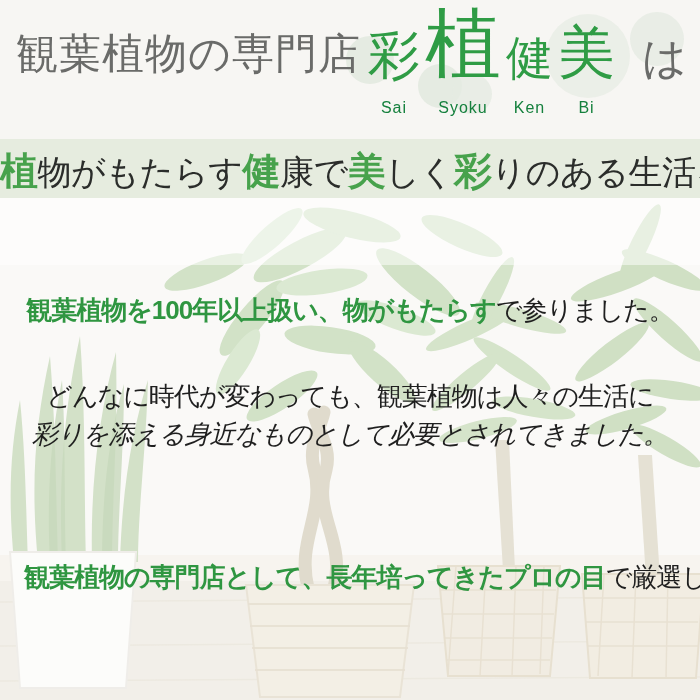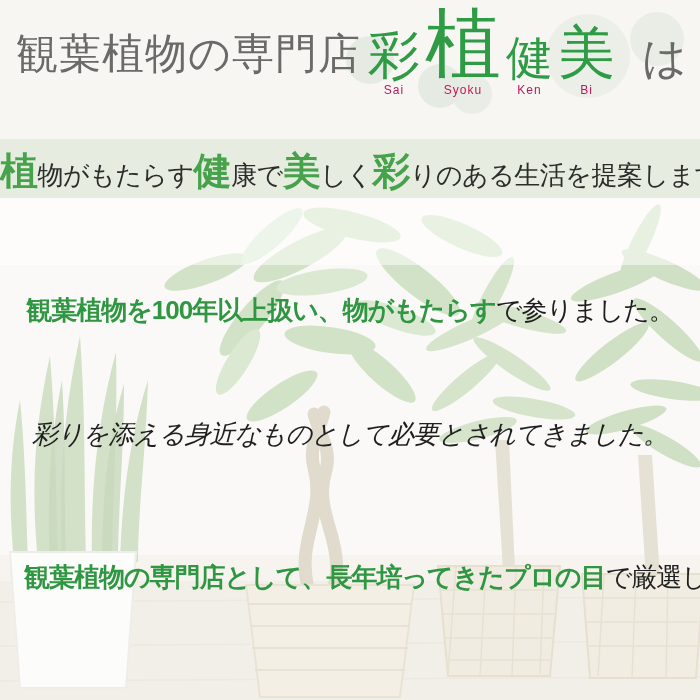--- a/index.html
+++ b/index.html
@@ -16,28 +16,28 @@
   .c4{left:546px;top:14px;width:84px;height:84px;opacity:.65;}
   .c5{left:630px;top:12px;width:54px;height:54px;opacity:.8;}
   
   .hdr-prefix{position:absolute;left:16px;top:33px;z-index:2;
       font-size:42px;line-height:1;color:#6a6b69;letter-spacing:1px;}
   .brand{position:absolute;left:368px;top:8px;z-index:2;
       display:flex;align-items:flex-end;gap:5px;}
   .brand-col{display:flex;flex-direction:column;align-items:center;}
   .brand-kanji{font-family:"Liberation Serif",serif;color:#2f9c45;line-height:.95;}
   .k0{font-size:52px;} .k1{font-size:76px;} .k2{font-size:47px;} .k3{font-size:57px;}
-  .brand-romaji{font-size:12px;color:#be185d;letter-spacing:1px;margin-top:4px;line-height:1;}
+  .brand-romaji{font-size:16px;color:#15803d;letter-spacing:1px;margin-top:20px;line-height:1;}
   .hdr-suffix{position:absolute;left:642px;top:36px;z-index:2;
       font-size:44px;line-height:1;color:#6a6b69;}
   
   .tagline{position:absolute;left:0;top:139px;width:700px;height:59px;z-index:2;
       background:#e6ecdf;text-align:center;white-space:nowrap;}
   .tagline-inner{display:inline-block;padding-top:7px;letter-spacing:-0.5px;}
-  .tagline .seg-plain{font-size:26px;color:#2b2d2b;font-weight:500;}
+  .tagline .seg-plain{font-size:34px;color:#2b2d2b;font-weight:500;}
   .tagline .seg-accent{font-size:38px;color:#47a24c;font-weight:700;}
   
   .body-line{position:absolute;left:0;width:700px;text-align:center;z-index:2;
       font-size:26px;line-height:1.15;letter-spacing:-1px;color:#1f1f1f;
       font-weight:500;white-space:nowrap;}
   .seg-green{color:#2f9641;font-weight:700;}
   .seg-brand{font-family:"Liberation Serif",serif;color:#3c9b4b;font-size:30px;font-weight:400;}
   .l0{top:243px;} .l1{top:296px;} .l2{top:382px;} .l3{top:420px;font-style:italic;}
   .l4{top:514px;} .l5{top:563px;padding-left:24px;} .l6{top:621px;}
 </style>
@@ -175,16 +175,17 @@
         <span class="brand-romaji">Bi</span>
       </div>
     </div>
   <div class="hdr-suffix">は</div>
 
   <div class="tagline">
     <div class="tagline-inner"><span class="seg seg-accent">植</span><span class="seg seg-plain">物がもたらす</span><span class="seg seg-accent">健</span><span class="seg seg-plain">康で</span><span class="seg seg-accent">美</span><span class="seg seg-plain">しく</span><span class="seg seg-accent">彩</span><span class="seg seg-plain">りのある生活を提案します</span></div>
   </div>
 
   <div class="body-line l1"><span class="seg seg-green">観葉植物を100年以上扱い、物がもたらす</span><span class="seg seg-plain">で参りました。</span></div>
+  <div class="body-line l2"><span class="seg seg-plain">どんなに時代が変わっても、観葉植物は人々の生活に</span></div>
   <div class="body-line l3"><span class="seg seg-plain">彩りを添える身近なものとして必要とされてきました。</span></div>
   <div class="body-line l5"><span class="seg seg-green">観葉植物の専門店として、長年培ってきたプロの目</span><span class="seg seg-plain">で厳選した</span></div>
 
 </div>
 
 </body></html>

